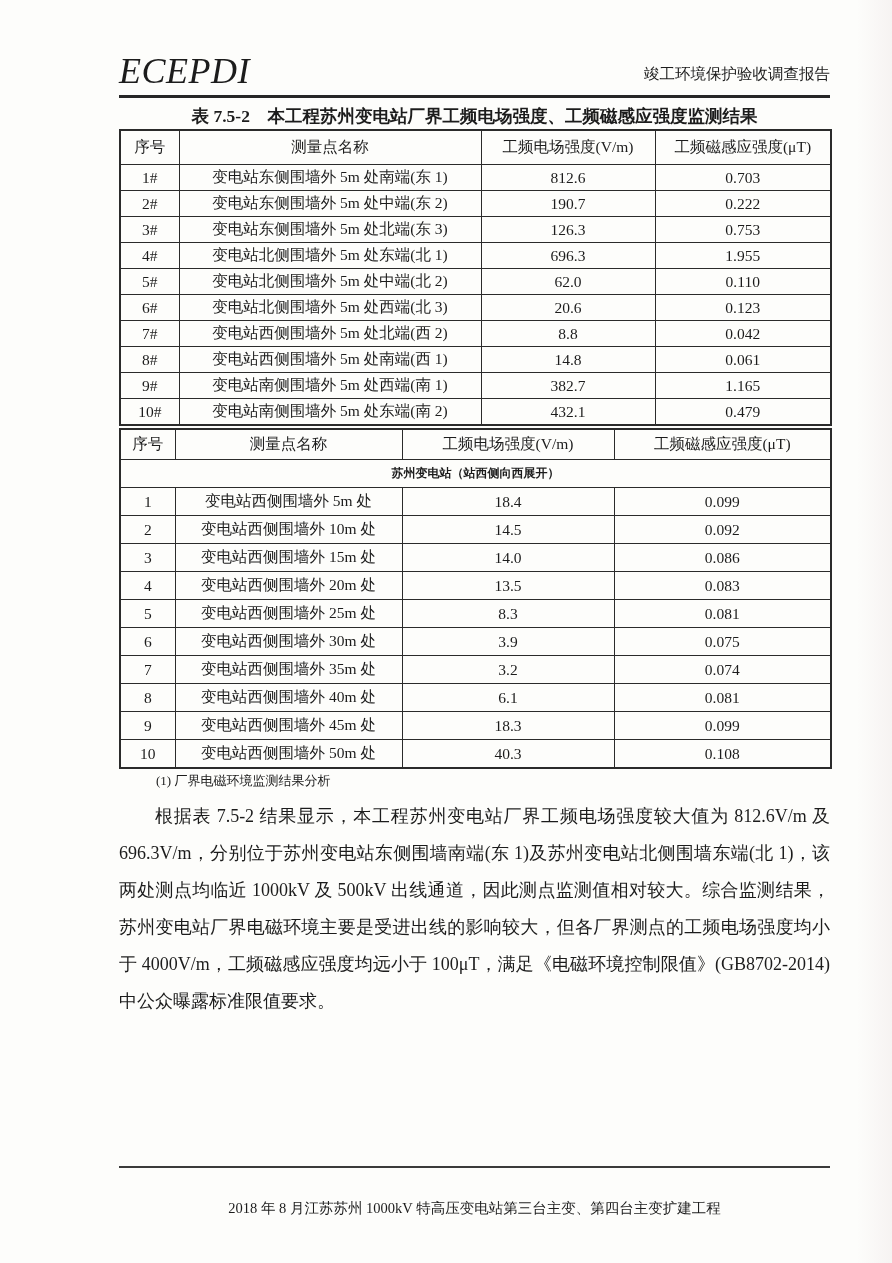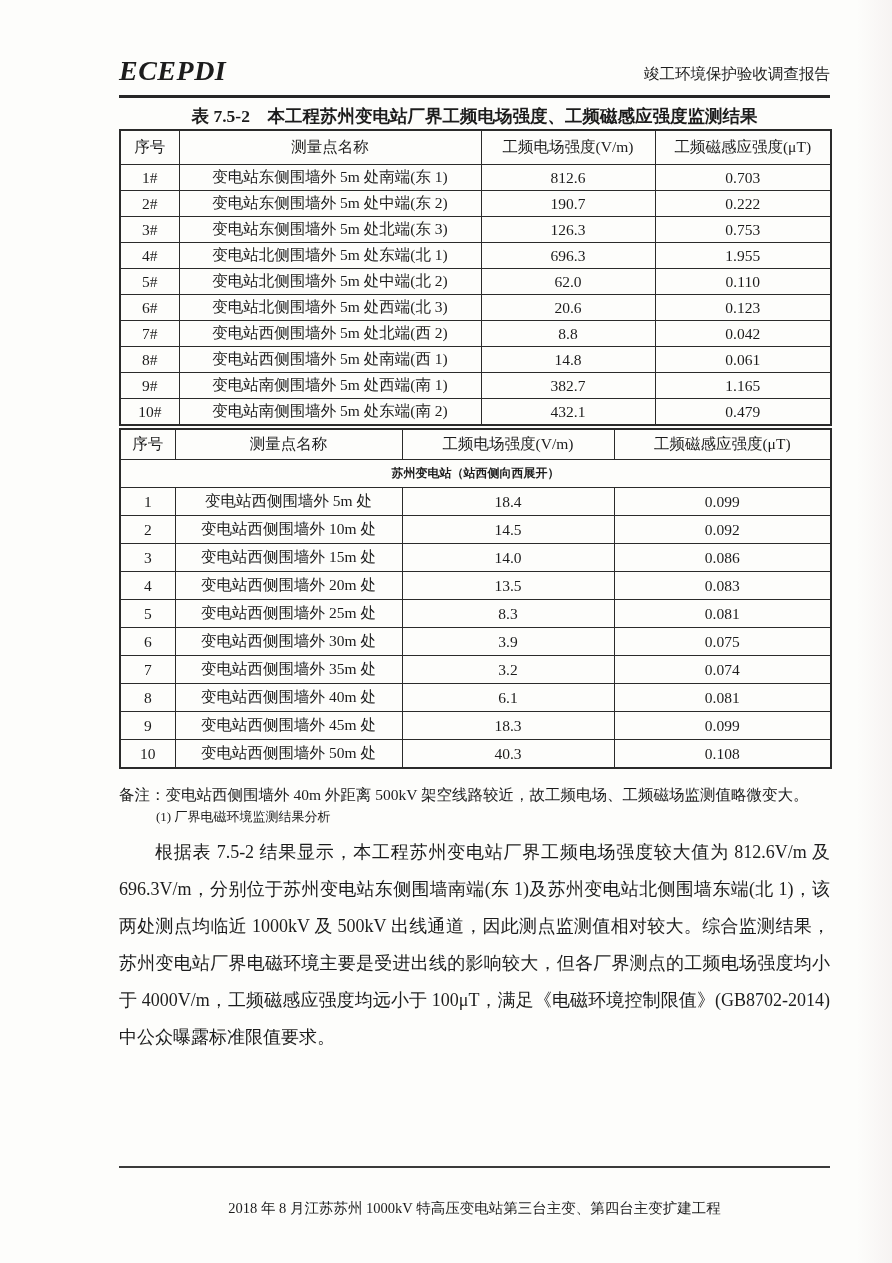--- a/index.html
+++ b/index.html
@@ -9,21 +9,21 @@
     margin:0 auto;
     background:linear-gradient(to right,#fdfdfb 96%,#f6f3f2);
     font-family:"Liberation Serif","DejaVu Serif",serif;
     color:#1c1c1c;
     overflow:hidden;
   }
   .content{position:absolute;left:119px;top:0;width:711px;}
 
   
   .hdr-row1{margin-top:56px;display:flex;justify-content:space-between;align-items:flex-end;}
-  .logo{font-size:28px;line-height:30px;font-weight:bold;font-style:italic;letter-spacing:.5px;}
+  .logo{font-size:36px;line-height:30px;font-weight:normal;font-style:italic;letter-spacing:.5px;}
   .hdr-title{font-size:15.5px;line-height:20px;padding-bottom:2px;}
   .hdr-row2{margin-top:16px;display:flex;justify-content:space-between;font-size:14.5px;line-height:20px;}
   .hdr-rule{margin-top:9px;border-top:3px solid #262626;height:0;}
 
   
   .tbl-title{margin-top:7px;text-align:center;font-weight:bold;font-size:17.5px;line-height:22px;}
   .t2title{margin-top:45px;}
 
   
   table{border-collapse:collapse;width:711px;table-layout:fixed;margin-top:2px;border:2px solid #2b2b2b;}
@@ -214,21 +214,20 @@
           </tr>
           <tr>
             <td>10</td>
             <td>变电站西侧围墙外 50m 处</td>
             <td>40.3</td>
             <td>0.108</td>
           </tr>
         </tbody>
     </table>
 
-    <div class="note">备注：变电站西侧围墙外 40m 外距离 500kV 架空线路较近，故工频电场、工频磁场监测值略微变大。</div>
     <div class="h-analysis">(1) 厂界电磁环境监测结果分析</div>
     <div class="para">根据表 7.5-2 结果显示，本工程苏州变电站厂界工频电场强度较大值为 812.6V/m 及 696.3V/m，分别位于苏州变电站东侧围墙南端(东 1)及苏州变电站北侧围墙东端(北 1)，该两处测点均临近 1000kV 及 500kV 出线通道，因此测点监测值相对较大。综合监测结果，苏州变电站厂界电磁环境主要是受进出线的影响较大，但各厂界测点的工频电场强度均小于 4000V/m，工频磁感应强度均远小于 100μT，满足《电磁环境控制限值》(GB8702-2014)中公众曝露标准限值要求。</div>
   </div>
 
   <div class="footer">
     <div>2018 年 8 月</div>
     <div>江苏苏州 1000kV 特高压变电站第三台主变、第四台主变扩建工程</div>
   </div>
 </div>
 

